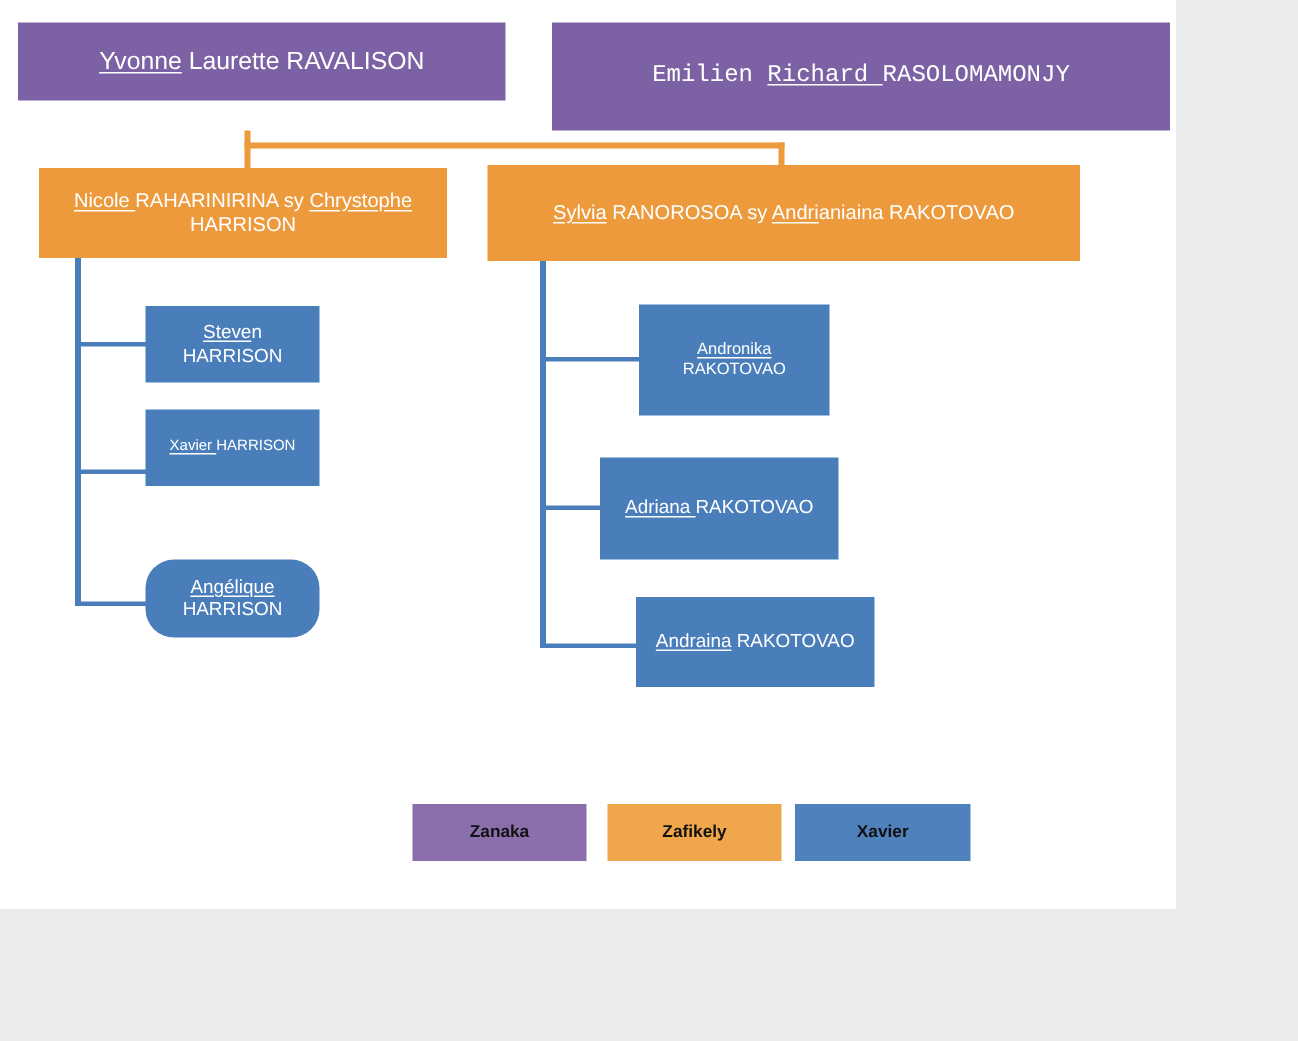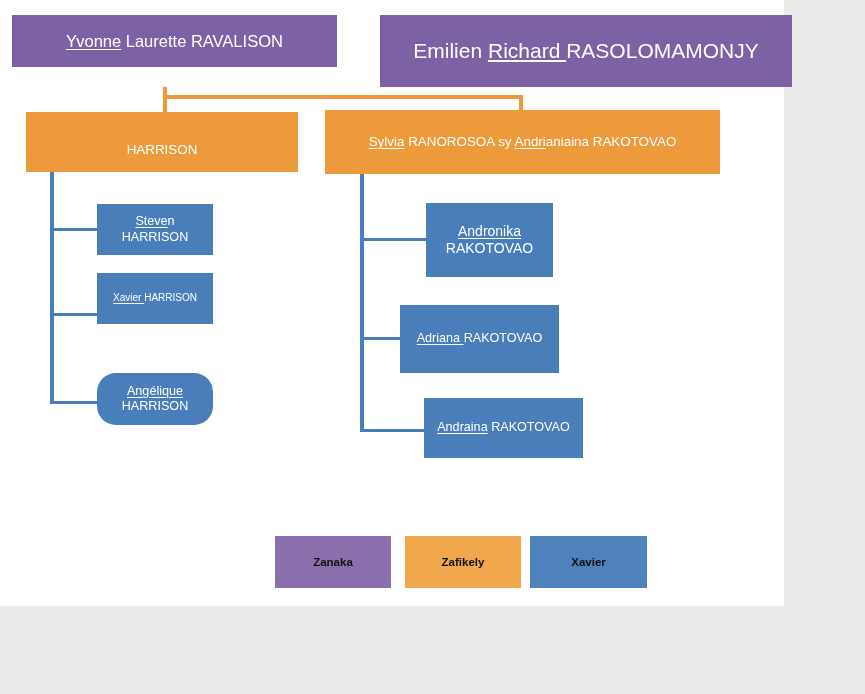--- a/index.html
+++ b/index.html
@@ -38,22 +38,23 @@
 
   .node .txt { display: block; }
   .u { text-decoration: underline; text-underline-offset: 2px; }
 
   
   #node-yvonne {
     left: 12px; top: 15px; width: 325px; height: 52px;
     font-size: 16.5px;
   }
   #node-emilien {
-    left: 380px; top: 15px; width: 412px; height: 72px;
-    font-size: 21px;
+    left: 368px; top: 15px; width: 412px; height: 72px;
+    font-size: 16px;
+    font-family: Liberation Mono, monospace;
   }
 
   
   #node-nicole {
     left: 26px; top: 112px; width: 272px; height: 60px;
     font-size: 13.4px;
   }
   #node-sylvia {
     left: 325px; top: 110px; width: 395px; height: 64px;
     font-size: 13.4px;
@@ -68,21 +69,21 @@
     left: 97px; top: 273px; width: 116px; height: 51px;
     font-size: 10px;
   }
   #node-angelique {
     left: 97px; top: 373px; width: 116px; height: 52px;
     font-size: 12.6px;
     border-radius: 19px;
   }
   #node-andronika {
     left: 426px; top: 203px; width: 127px; height: 74px;
-    font-size: 14px;
+    font-size: 11px;
   }
   #node-adriana {
     left: 400px; top: 305px; width: 159px; height: 68px;
     font-size: 12.6px;
   }
   #node-andraina {
     left: 424px; top: 398px; width: 159px; height: 60px;
     font-size: 12.6px;
     justify-content: center;
   }
@@ -118,21 +119,21 @@
   #legend {
     position: absolute;
     left: 275px;
     top: 536px;
     width: 372px;
     height: 38px;
   }
   .legend-item {
     position: absolute;
     top: 0;
-    height: 52px;
+    height: 38px;
     display: flex;
     align-items: center;
     justify-content: center;
     color: #111111;
     font-size: 11.5px;
     font-weight: bold;
   }
   #legend-zanaka  { left: 0px;   width: 116px; background: #8b6fad; }
   #legend-zafikely{ left: 130px; width: 116px; background: #f0a64a; }
   #legend-zafiafy { left: 255px; width: 117px; background: #4f81bd; }
@@ -166,21 +167,21 @@
   </div>
 
   <div class="node node-purple" id="node-emilien">
     <span class="txt">
       <span>Emilien </span><span class="u">Richard </span><span>RASOLOMAMONJY</span>
     </span>
   </div>
 
   <div class="node node-orange" id="node-nicole">
     <span class="txt">
-      <br>
+      <span><span class="u">Nicole </span><span>RAHARINIRINA sy </span><span class="u">Chrystophe</span></span><br>
       <span>HARRISON</span>
     </span>
   </div>
 
   <div class="node node-orange" id="node-sylvia">
     <span class="txt">
       <span class="u">Sylvia</span><span> RANOROSOA sy </span><span class="u">Andri</span><span>aniaina RAKOTOVAO</span>
     </span>
   </div>
 

